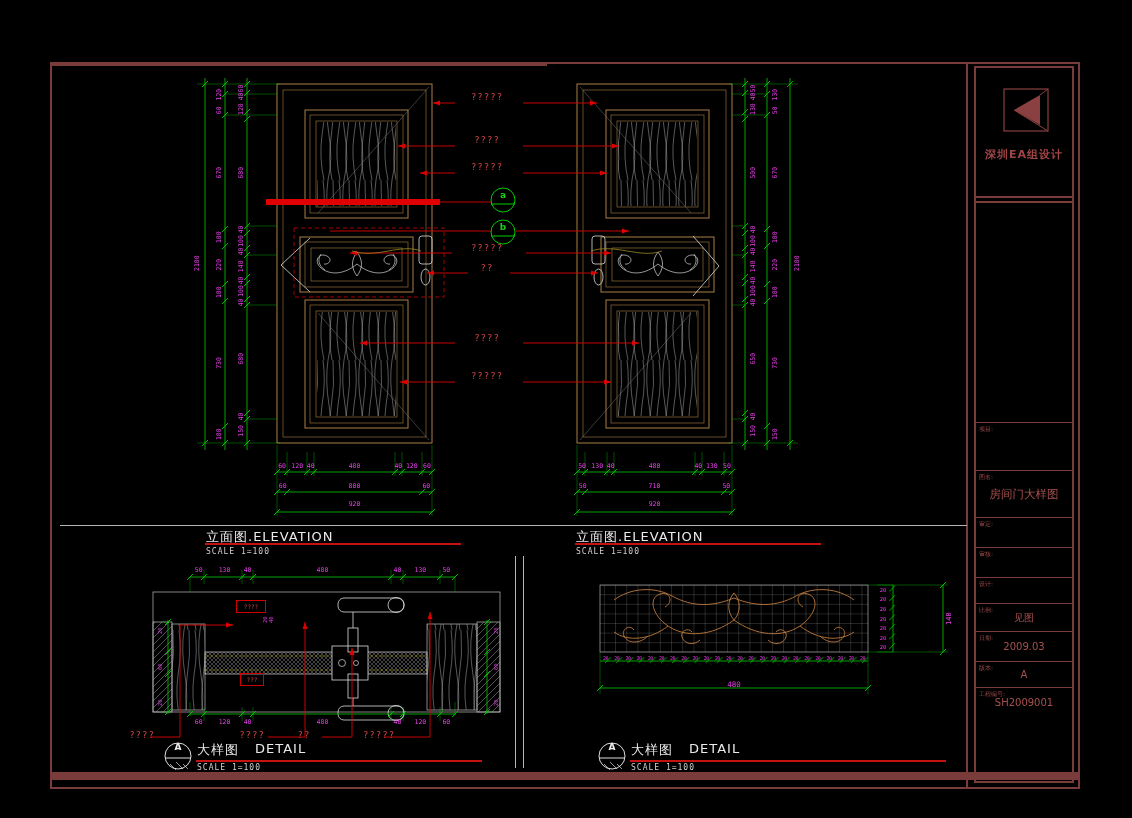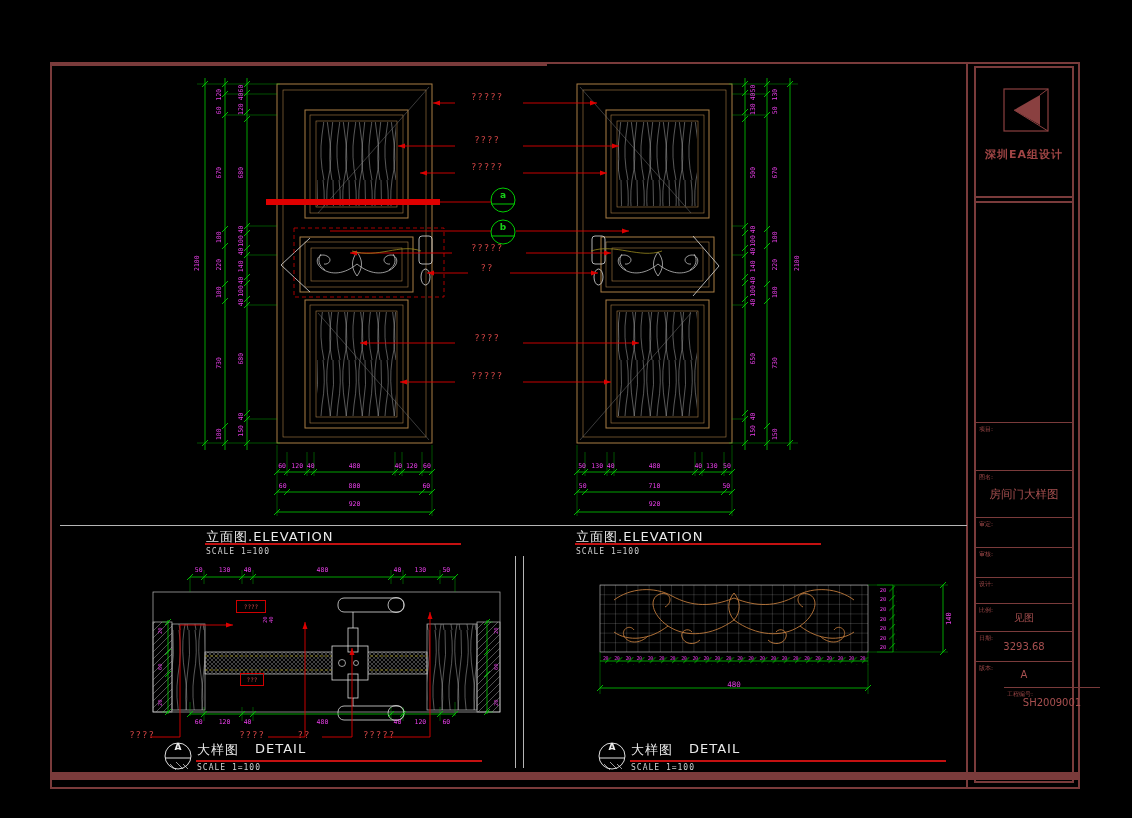--- a/index.html
+++ b/index.html
@@ -499,24 +499,24 @@
 <div class="tb-row" style="left:976px;top:577px;width:96px;height:26px;">
   <span class="lab">设计:</span>
   <span class="val"></span>
     </div>
 <div class="tb-row" style="left:976px;top:603px;width:96px;height:28px;">
   <span class="lab">比例:</span>
   <span class="val">见图</span>
     </div>
 <div class="tb-row" style="left:976px;top:631px;width:96px;height:30px;">
   <span class="lab">日期:</span>
-  <span class="val">3293.68</span>
+  <span class="val">2009.03</span>
     </div>
 <div class="tb-row" style="left:976px;top:661px;width:96px;height:26px;">
   <span class="lab">版本:</span>
   <span class="val">A</span>
     </div>
-<div class="tb-row" style="left:976px;top:687px;width:96px;height:29px;margin-left:28px;">
+<div class="tb-row" style="left:976px;top:687px;width:96px;height:29px;">
   <span class="lab">工程编号:</span>
   <span class="val">SH2009001</span>
     </div>
 
 </div>
 
 </body></html>

